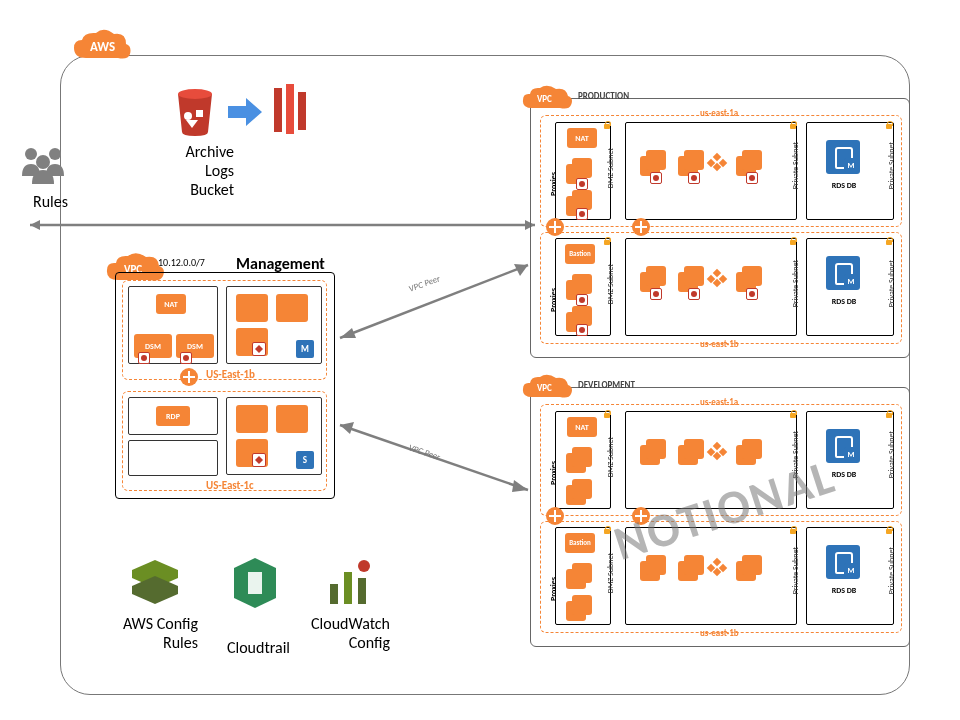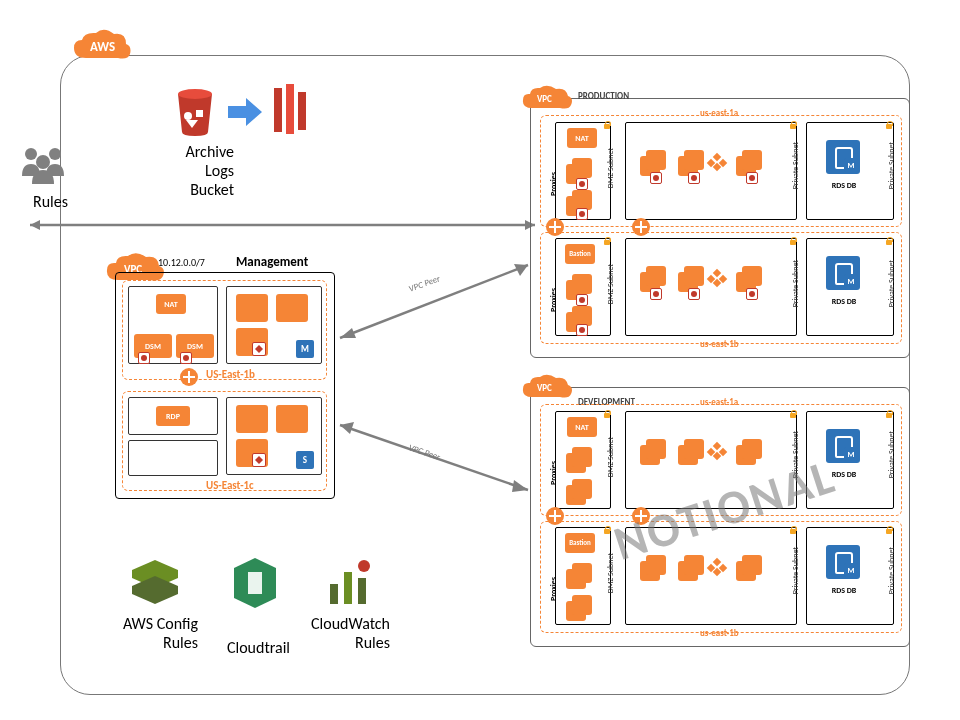--- a/index.html
+++ b/index.html
@@ -42,21 +42,21 @@
   .big-icon-lbl { position:absolute; font-size:16px; text-align:right; }
   .small-sub { position:absolute; border:1px solid #333; border-radius:2px; }
   .lock { position:absolute; width:10px; height:10px; }
   .lock::before { content:""; position:absolute; left:2px; top:4px; width:6px; height:5px; background:#F5A623; border-radius:1px; }
   .lock::after  { content:""; position:absolute; left:3px; top:1px; width:4px; height:4px; border:1px solid #F5A623; border-radius:50% 50% 0 0; border-bottom:none; }
   .autoscale-dot { position:absolute; width:6px; height:6px; background:#F58536; transform:rotate(45deg); }
   .bastion { position:absolute; width:30px; height:20px; background:#F58536; border-radius:3px; color:#fff; font-size:7px; font-weight:bold; text-align:center; line-height:20px; }
   .notional { position:absolute; font-size:48px; font-weight:bold; color:rgba(120,120,120,0.55); transform:rotate(-18deg); letter-spacing:2px; pointer-events:none; }
   .users-icon { position:absolute; left:18px; top:144px; width:50px; height:44px; }
   .cidr { position:absolute; left:158px; top:256px; font-size:10px; }
-  .mgmt-title { position:absolute; left:236px; top:254px; font-size:13px; font-weight:bold; }
+  .mgmt-title { position:absolute; left:236px; top:254px; font-size:16px; font-weight:bold; }
   .blue-m { position:absolute; width:18px; height:18px; background:#2E73B8; border-radius:2px; color:#fff; font-size:9px; font-weight:bold; text-align:center; line-height:18px; }
   .trend { position:absolute; width:14px; height:14px; border:1px solid #C0392B; border-radius:2px; background:#fff; }
   .trend::after { content:""; position:absolute; left:2px; top:2px; width:8px; height:8px; background:#C0392B; clip-path: polygon(50% 0,100% 50%,50% 100%,0 50%); }
   .blue-s { position:absolute; width:18px; height:18px; background:#2E73B8; border-radius:2px; color:#fff; font-size:9px; font-weight:bold; text-align:center; line-height:18px; }
 </style>
 </head>
 <body>
 
 <div class="stage">
 
@@ -233,21 +233,21 @@
   <div class="lock" style="left:884px; top:236px;"></div>
   <div class="rds-box" style="left:826px; top:256px;"></div>
   <div class="blue-m" style="left:844px; top:274px; width:14px; height:14px; font-size:8px; line-height:14px;">M</div>
   <div class="rds-lbl" style="left:822px; top:296px;">RDS DB</div>
 
   <div class="dev-box"></div>
   <svg class="vpc-badge" style="left:520px; top:373px; width:54px; height:28px;" viewBox="0 0 54 28">
     <path class="cloud-shape" d="M12 24 Q2 24 3 16 Q3 9 10 10 Q11 3 20 4 Q27 -1 36 5 Q46 3 48 12 Q54 14 51 21 Q49 26 40 24 Z"></path>
     <text x="17" y="18" class="cloud-text" style="font-size:9px;">VPC</text>
   </svg>
-  <div class="prod-label" style="left:578px; top:396px;">DEVELOPMENT</div>
+  <div class="prod-label" style="left:578px; top:379px;">DEVELOPMENT</div>
 
   <div class="dashed-az" style="left:540px; top:404px; width:362px; height:112px;"></div>
   <div class="small-label" style="left:700px; top:396px; color:#F58536; font-weight:bold;">us-east-1a</div>
   <div class="dashed-az" style="left:540px; top:521px; width:362px; height:112px;"></div>
   <div class="small-label" style="left:700px; top:627px; color:#F58536; font-weight:bold;">us-east-1b</div>
 
   <div class="subnet-box" style="left:555px; top:411px; width:56px; height:98px;"></div>
   <div class="vlabel" style="left:605px; top:437px;">DMZ Subnet</div>
   <div class="lock" style="left:602px; top:409px;"></div>
   <div class="nat" style="left:567px; top:417px;">NAT</div>
@@ -317,15 +317,15 @@
   </svg>
   <div class="big-icon-lbl" style="left:222px; top:614px; width:68px;margin-top:24px;">Cloudtrail</div>
 
   <svg style="position:absolute; left:322px; top:558px; width:54px; height:50px;" viewBox="0 0 54 50">
     <rect x="8" y="26" width="8" height="20" fill="#556B2F"></rect>
     <rect x="22" y="14" width="8" height="32" fill="#6B8E23"></rect>
     <rect x="36" y="20" width="8" height="26" fill="#556B2F"></rect>
     <circle cx="42" cy="8" r="6" fill="#C0392B"></circle>
   </svg>
   <div class="big-icon-lbl" style="left:310px; top:614px; width:80px; white-space:pre-line;">CloudWatch
-Rules</div>
+Config</div>
 
 </div>
 
 </body></html>

